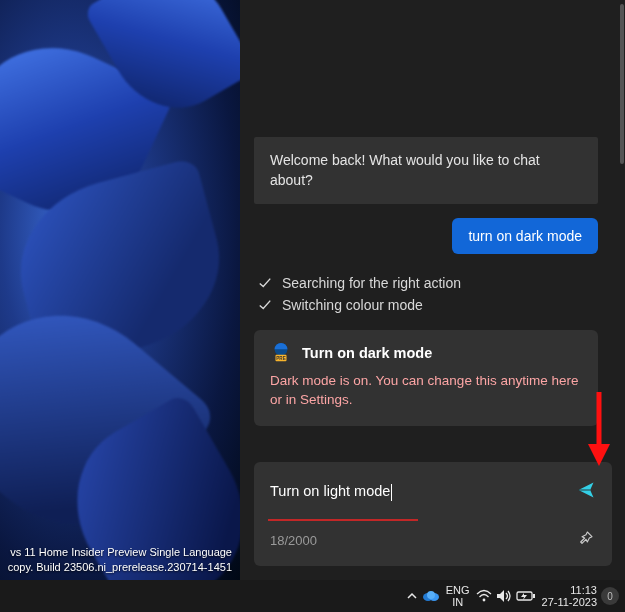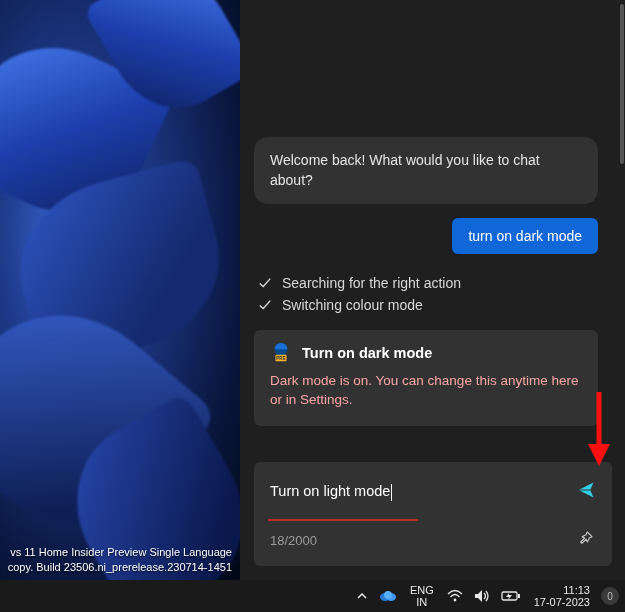--- a/index.html
+++ b/index.html
@@ -63,21 +63,21 @@
       width: 4px;
       height: 160px;
       background: #555;
       border-radius: 2px;
     }
     .spacer-top { flex: 1; min-height: 110px; }
 
     .msg-assistant {
       background: #323232;
       color: #e4e4e4;
-      border-radius: 14px;
+      border-radius: 2px;
       padding: 14px 16px;
       font-size: 14px;
       line-height: 1.4;
       margin-bottom: 14px;
       margin-right: 20px;
     }
     .msg-user {
       background: #1267d8;
       color: #fff;
       border-radius: 6px;
@@ -176,21 +176,20 @@
       position: absolute;
       left: 0;
       bottom: 0;
       width: 625px;
       height: 32px;
       background: #1a1a1a;
       display: flex;
       align-items: center;
       justify-content: flex-end;
       padding-right: 6px;
-      gap: 7px;
       color: #e8e8e8;
       font-size: 11px;
     }
     .tray-icon { display: flex; align-items: center; justify-content: center; cursor: pointer; height: 100%; padding: 0 2px; }
     .lang-block { line-height: 1.1; text-align: center; font-size: 11px; padding: 0 4px; cursor: pointer; }
     .clock-block { line-height: 1.1; text-align: right; font-size: 11px; padding: 0 4px; cursor: pointer; }
     .notif-badge {
       width: 18px; height: 18px; border-radius: 9px; background: #3a3a3a;
       display: flex; align-items: center; justify-content: center;
       color: #bdbdbd; font-size: 10px; cursor: pointer;
@@ -320,18 +319,18 @@
   </div>
   <div class="tray-icon">
     <svg width="20" height="12" viewBox="0 0 20 12">
         <rect x="1" y="2" width="15" height="8" rx="1.5" stroke="#e8e8e8" stroke-width="1.3" fill="none"></rect>
         <rect x="17" y="4" width="2" height="4" fill="#e8e8e8"></rect>
         <path d="M8 3 L5 7 L8 7 L7 10 L11 5 L8 5 Z" fill="#e8e8e8"></path>
       </svg>
   </div>
   <div class="clock-block">
     <div>11:13</div>
-    <div>17-07-2023</div>
+    <div>27-11-2023</div>
   </div>
   <div class="notif-badge">
     <span>0</span>
   </div>
 </div>
 
 </body></html>

